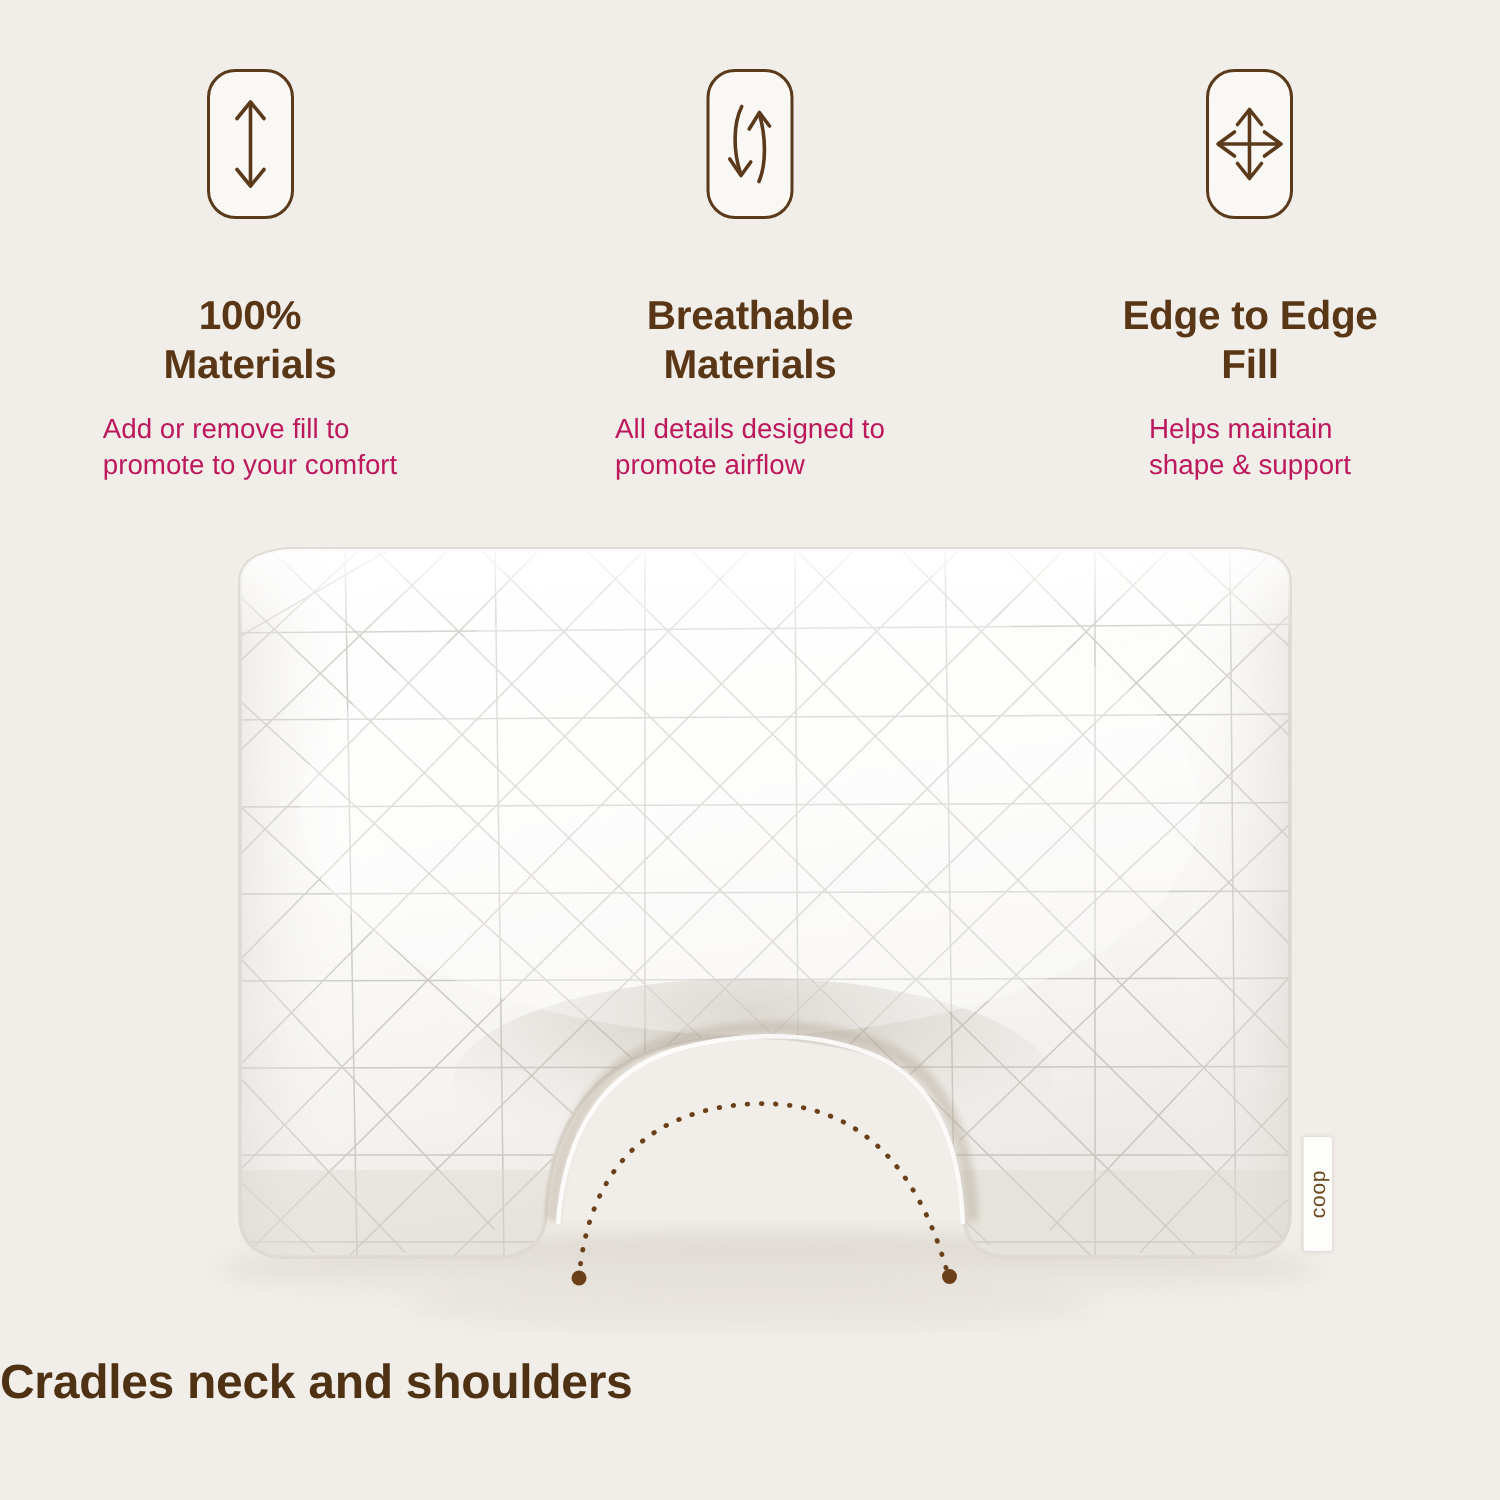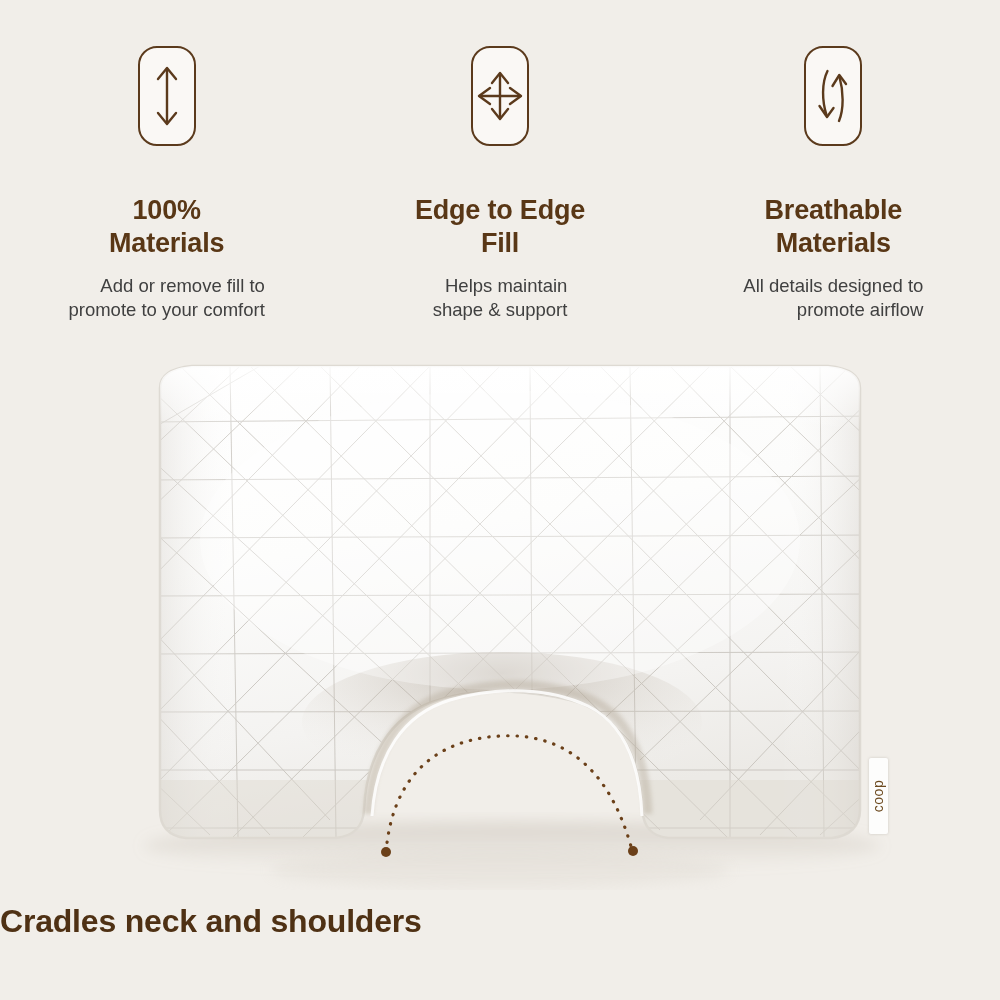--- a/index.html
+++ b/index.html
@@ -60,22 +60,22 @@
     color: #593716;
     text-align: center;
     letter-spacing: -0.2px;
     max-width: 250px;
   }
   .feature-sub {
     margin-top: 14px;
     font-size: 18.5px;
     font-weight: normal;
     line-height: 1.3;
-    color: #404040;
-    text-align: right;
+    color: #be185d;
+    text-align: left;
     max-width: 250px;
   }
 
   
   .pillow-wrap {
     position: absolute;
     left: 0;
     top: 330px;
     width: 1000px;
     height: 560px;
@@ -144,55 +144,55 @@
         <div>Materials</div>
       </div>
       <div class="feature-sub">
         <div>Add or remove fill to</div>
         <div>promote to your comfort</div>
       </div>
     </div>
 
     <div class="feature-col">
       <div class="icon-box">
+        <svg width="38" height="66" viewBox="0 0 38 66" fill="none">
+          <path d="M13.5 8 C 7.5 20, 8 38, 12.5 52" stroke="#5b3a1c" stroke-width="2.4" fill="none" stroke-linecap="round"></path>
+          <polyline points="5.5,43 13,54 19.5,45" stroke="#5b3a1c" stroke-width="2.4" fill="none" stroke-linecap="round" stroke-linejoin="round"></polyline>
+          <path d="M25 58 C 30 46, 29.5 28, 25.5 14" stroke="#5b3a1c" stroke-width="2.4" fill="none" stroke-linecap="round"></path>
+          <polyline points="18.5,23 25.3,12 32,21" stroke="#5b3a1c" stroke-width="2.4" fill="none" stroke-linecap="round" stroke-linejoin="round"></polyline>
+        </svg>
+      </div>
+      <div class="feature-title">
+        <div>Breathable</div>
+        <div>Materials</div>
+      </div>
+      <div class="feature-sub">
+        <div>All details designed to</div>
+        <div>promote airflow</div>
+      </div>
+    </div>
+
+    <div class="feature-col">
+      <div class="icon-box">
         <svg width="48" height="56" viewBox="0 0 48 56" fill="none">
           <line x1="24" y1="6" x2="24" y2="50" stroke="#5b3a1c" stroke-width="2.4" stroke-linecap="round"></line>
           <line x1="4" y1="28" x2="44" y2="28" stroke="#5b3a1c" stroke-width="2.4" stroke-linecap="round"></line>
           <polyline points="16,15 24,5 32,15" stroke="#5b3a1c" stroke-width="2.4" fill="none" stroke-linecap="round" stroke-linejoin="round"></polyline>
           <polyline points="16,41 24,51 32,41" stroke="#5b3a1c" stroke-width="2.4" fill="none" stroke-linecap="round" stroke-linejoin="round"></polyline>
           <polyline points="14,20 3,28 14,36" stroke="#5b3a1c" stroke-width="2.4" fill="none" stroke-linecap="round" stroke-linejoin="round"></polyline>
           <polyline points="34,20 45,28 34,36" stroke="#5b3a1c" stroke-width="2.4" fill="none" stroke-linecap="round" stroke-linejoin="round"></polyline>
         </svg>
       </div>
       <div class="feature-title">
         <div>Edge to Edge</div>
         <div>Fill</div>
       </div>
       <div class="feature-sub">
         <div>Helps maintain</div>
         <div>shape &amp; support</div>
-      </div>
-    </div>
-
-    <div class="feature-col">
-      <div class="icon-box">
-        <svg width="38" height="66" viewBox="0 0 38 66" fill="none">
-          <path d="M13.5 8 C 7.5 20, 8 38, 12.5 52" stroke="#5b3a1c" stroke-width="2.4" fill="none" stroke-linecap="round"></path>
-          <polyline points="5.5,43 13,54 19.5,45" stroke="#5b3a1c" stroke-width="2.4" fill="none" stroke-linecap="round" stroke-linejoin="round"></polyline>
-          <path d="M25 58 C 30 46, 29.5 28, 25.5 14" stroke="#5b3a1c" stroke-width="2.4" fill="none" stroke-linecap="round"></path>
-          <polyline points="18.5,23 25.3,12 32,21" stroke="#5b3a1c" stroke-width="2.4" fill="none" stroke-linecap="round" stroke-linejoin="round"></polyline>
-        </svg>
-      </div>
-      <div class="feature-title">
-        <div>Breathable</div>
-        <div>Materials</div>
-      </div>
-      <div class="feature-sub">
-        <div>All details designed to</div>
-        <div>promote airflow</div>
       </div>
     </div>
 
   </div>
 
   <div class="pillow-wrap">
     <svg class="pillow-svg" width="1000" height="560" viewBox="0 0 1000 560">
       <defs>
         <clipPath id="pillowClip">
           <path d="

